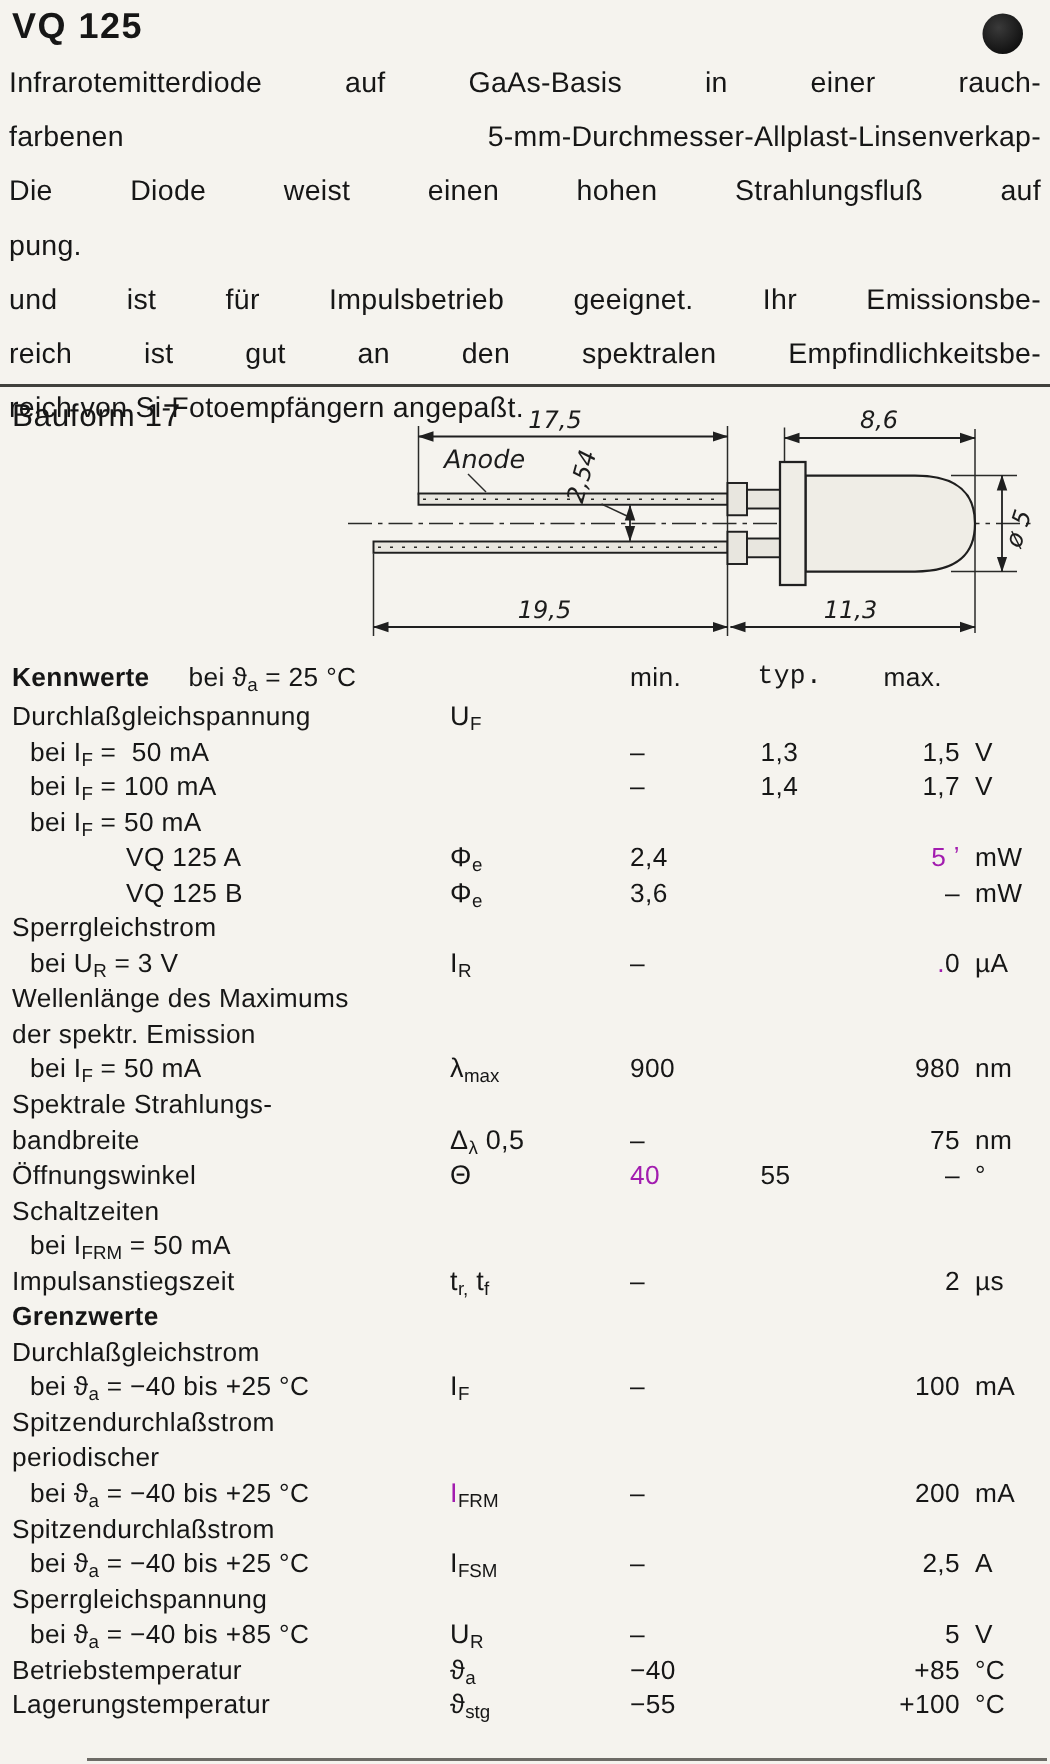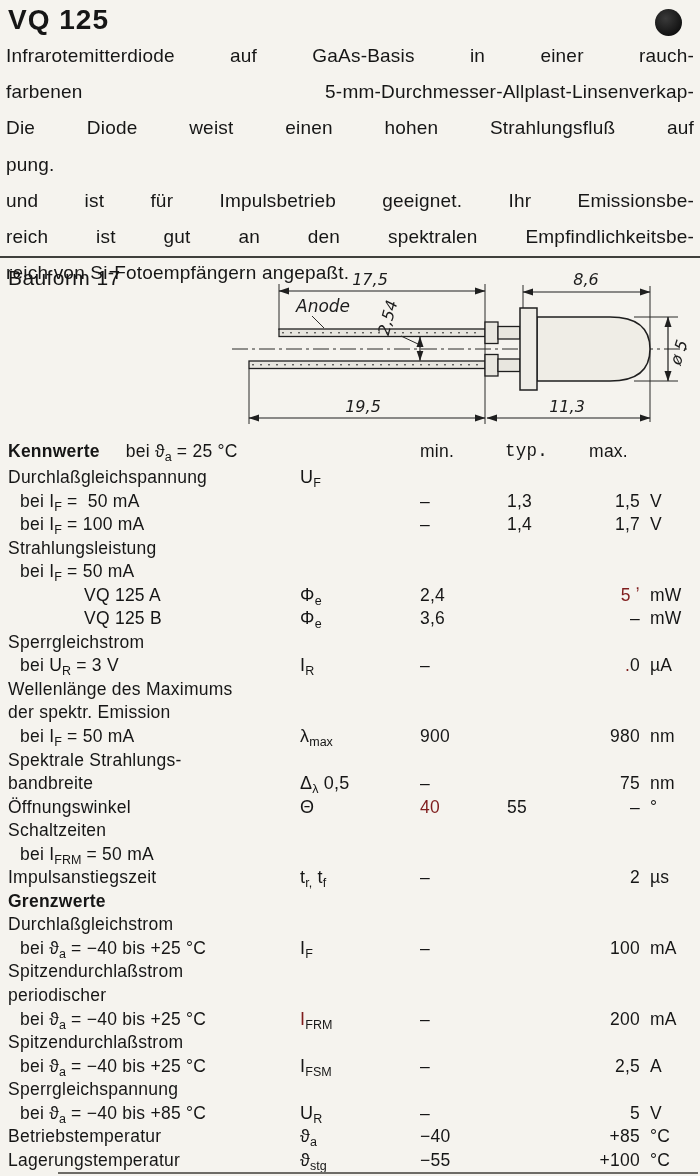--- a/index.html
+++ b/index.html
@@ -1,19 +1,19 @@
 <!DOCTYPE html>
 <html><head>
 <meta charset="utf-8">
 <style>
   html,body{margin:0;padding:0;background:#888;}
   .page{position:relative;width:700px;height:1176px;background:#f5f3ee;overflow:hidden;
         font-family:"Liberation Sans",sans-serif;color:#161616;}
   
-  .title{position:absolute;left:8px;top:4px;font-size:28px;font-weight:700;letter-spacing:1px;}
+  .title{position:absolute;left:8px;top:4px;font-size:24px;font-weight:700;letter-spacing:1px;}
   .punch{position:absolute;left:655px;top:9px;width:27px;height:27px;border-radius:50%;
          background:radial-gradient(circle at 40% 35%, #3a3a3a 0%, #101010 75%);}
   .intro{position:absolute;left:6px;top:38px;width:688px;font-size:19px;line-height:36.2px;
          letter-spacing:.2px;}
   .intro .line{text-align:justify;text-align-last:justify;white-space:normal;}
   .intro .line.lastline{text-align-last:left;}
   
   .rule{position:absolute;left:0;top:256px;width:700px;height:2.4px;background:#40403c;}
   .bottom-rule{position:absolute;left:58px;top:1172px;width:640px;height:1.6px;background:#6d6b66;}
   
@@ -37,21 +37,21 @@
   .c-sym{padding-left:8px;font-size:18px;}
   .c-min{text-align:left;}
   .c-typ{text-align:left;padding-left:7px;}
   .c-max{text-align:right;}
   .c-unit{padding-left:10px;}
   .h-min{text-align:left;}
   .h-typ{text-align:left;padding-left:5px;font-family:Liberation Mono, monospace;}
   .h-max{text-align:right;padding-right:12px;}
   .cond{margin-left:26px;font-weight:400;}
   .sb{font-size:12.5px;vertical-align:-3.5px;letter-spacing:0;}
-  .faded{color:#7f1d1d;}
+  .faded{color:#a21caf;}
 </style>
 </head>
 <body>
 
 <div class="page">
 
   <div class="title">VQ 125</div>
   <div class="punch"></div>
   <div class="intro" id="intro">
       <div class="line">Infrarotemitterdiode auf GaAs-Basis in einer rauch-</div>
@@ -149,28 +149,20 @@
         </div>
         <div class="trow">
           <div class="c-label ind1"><span>bei I</span><span class="sb">F</span><span> = 100 mA</span></div>
           <div class="c-sym"></div>
           <div class="c-min"><span>–</span></div>
           <div class="c-typ"><span>1,4</span></div>
           <div class="c-max"><span>1,7</span></div>
           <div class="c-unit"><span>V</span></div>
         </div>
         <div class="trow">
-          <div class="c-label ind0"><span>Strahlungsleistung</span></div>
-          <div class="c-sym"></div>
-          <div class="c-min"></div>
-          <div class="c-typ"></div>
-          <div class="c-max"></div>
-          <div class="c-unit"></div>
-        </div>
-        <div class="trow">
           <div class="c-label ind1"><span>bei I</span><span class="sb">F</span><span> = 50 mA</span></div>
           <div class="c-sym"></div>
           <div class="c-min"></div>
           <div class="c-typ"></div>
           <div class="c-max"></div>
           <div class="c-unit"></div>
         </div>
         <div class="trow">
           <div class="c-label ind2"><span>VQ 125 A</span></div>
           <div class="c-sym"><span>Φ</span><span class="sb">e</span></div>

